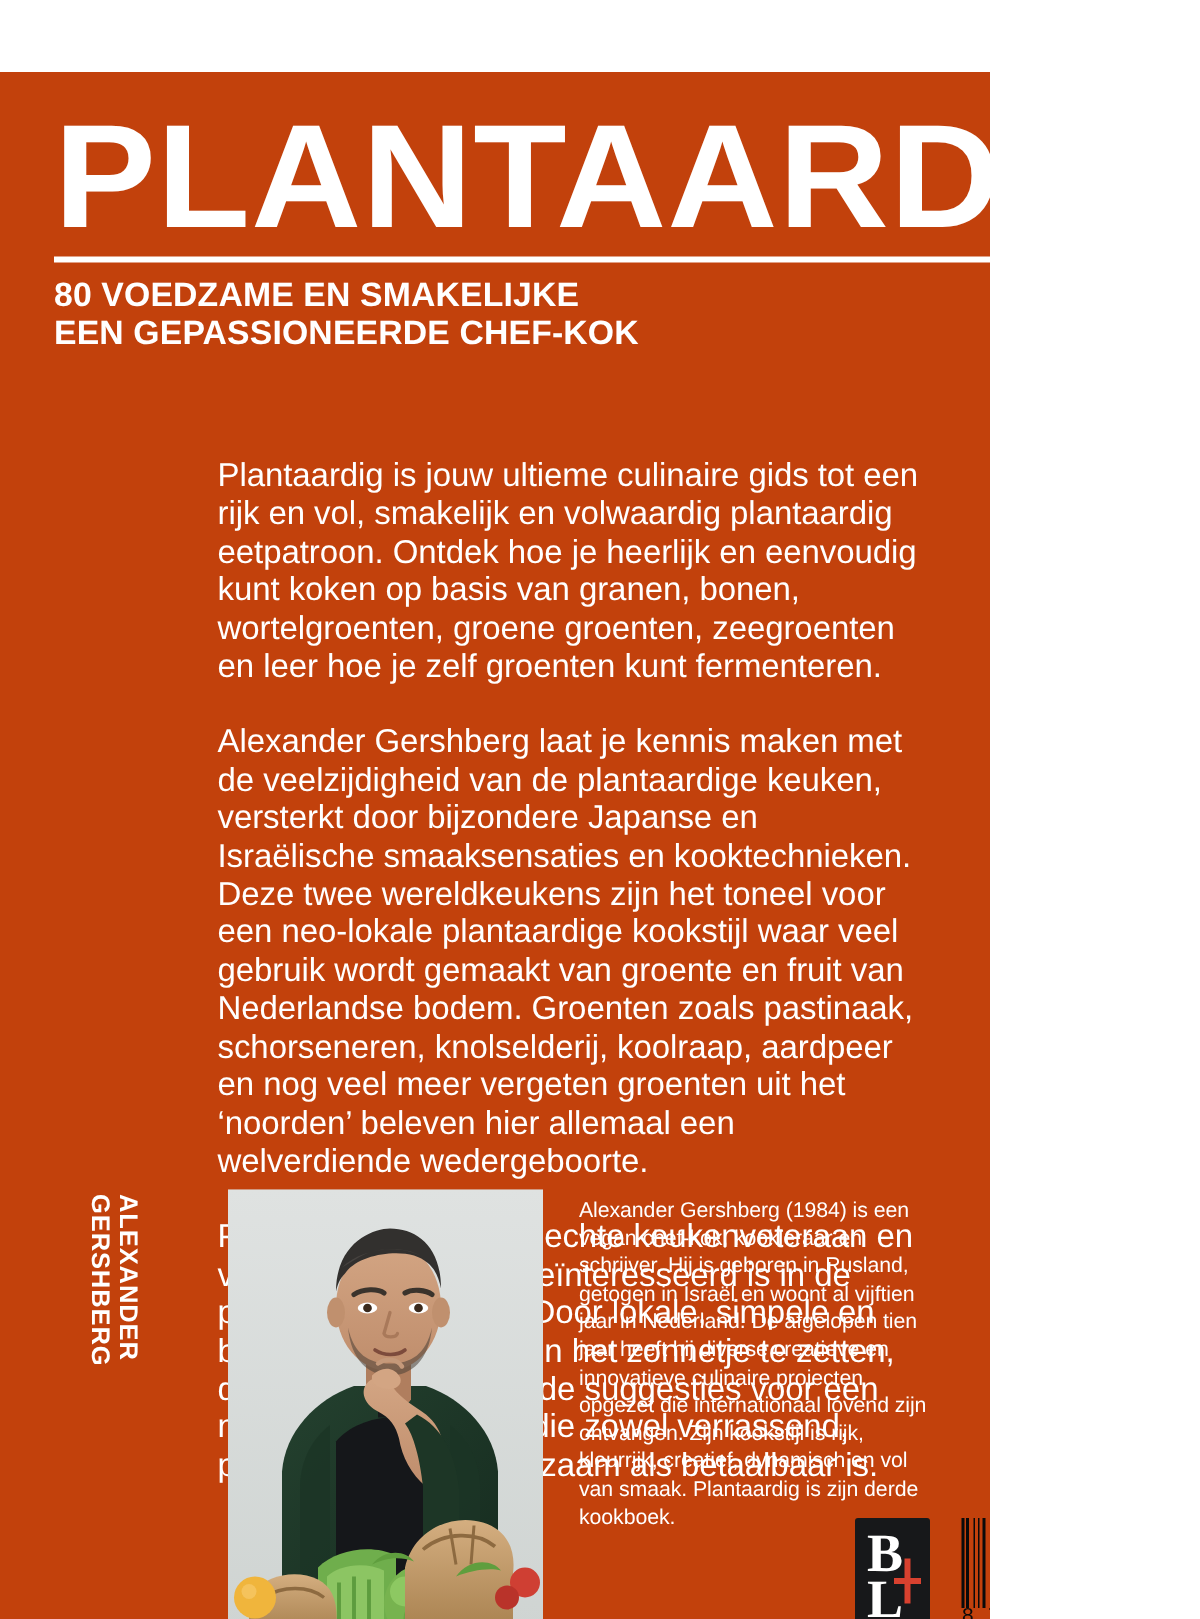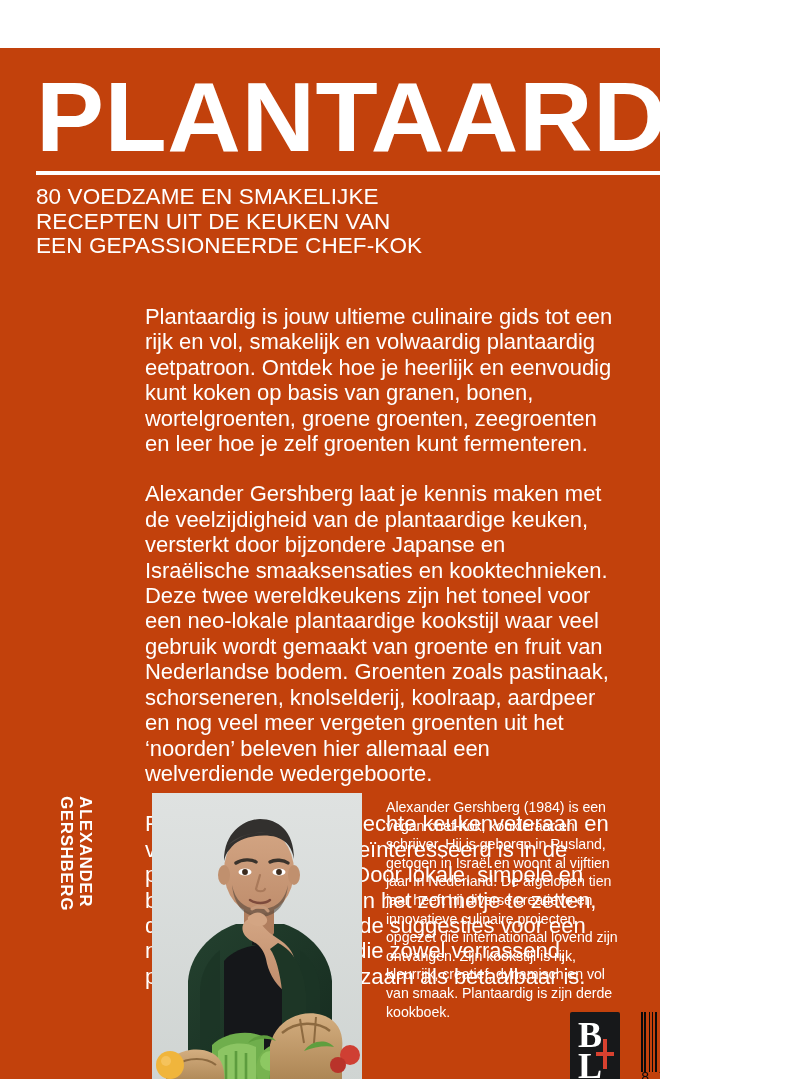--- a/index.html
+++ b/index.html
@@ -44,21 +44,21 @@
     background: #ffffff;
   }
 
   
   .subtitle {
     position: absolute;
     left: 36px;
     top: 137px;
     width: 560px;
     color: #ffffff;
-    font-weight: normal;
+    font-weight: bold;
     font-size: 22.5px;
     line-height: 24.5px;
     letter-spacing: 0.1px;
   }
   .subtitle div { white-space: nowrap; }
 
   
   .body-copy {
     position: absolute;
     left: 145px;
@@ -197,21 +197,20 @@
 </head>
 <body>
 
 <div class="cover">
 
   <div class="title">PLANTAARDIG</div>
   <div class="title-rule"></div>
 
   <div class="subtitle">
     <div>80 VOEDZAME EN SMAKELIJKE</div>
-    <div>RECEPTEN UIT DE KEUKEN VAN</div>
     <div>EEN GEPASSIONEERDE CHEF-KOK</div>
   </div>
 
   <div class="body-copy">
     <p>Plantaardig is jouw ultieme culinaire gids tot een rijk en vol, smakelijk en volwaardig plantaardig eetpatroon. Ontdek hoe je heerlijk en eenvoudig kunt koken op basis van granen, bonen, wortelgroenten, groene groenten, zeegroenten en leer hoe je zelf groenten kunt fermenteren.</p>
     <p>Alexander Gershberg laat je kennis maken met de veelzijdigheid van de plantaardige keuken, versterkt door bijzondere Japanse en Israëlische smaaksensaties en kooktechnieken. Deze twee wereldkeukens zijn het toneel voor een neo-lokale plantaardige kookstijl waar veel gebruik wordt gemaakt van groente en fruit van Nederlandse bodem. Groenten zoals pastinaak, schorseneren, knolselderij, koolraap, aardpeer en nog veel meer vergeten groenten uit het ‘noorden’ beleven hier allemaal een welverdiende wedergeboorte.</p>
     <p>Plantaardig is voor de echte keukenveteraan en voor de thuiskok die geïnteresseerd is in de plantaardige keuken. Door lokale, simpele en betaalbare producten in het zonnetje te zetten, doet Alexander gedurfde suggesties voor een nieuwe stijl van eten, die zowel verrassend, prachtig, heerlijk, duurzaam als betaalbaar is.</p>
   </div>
 
   <div class="author-vertical">

